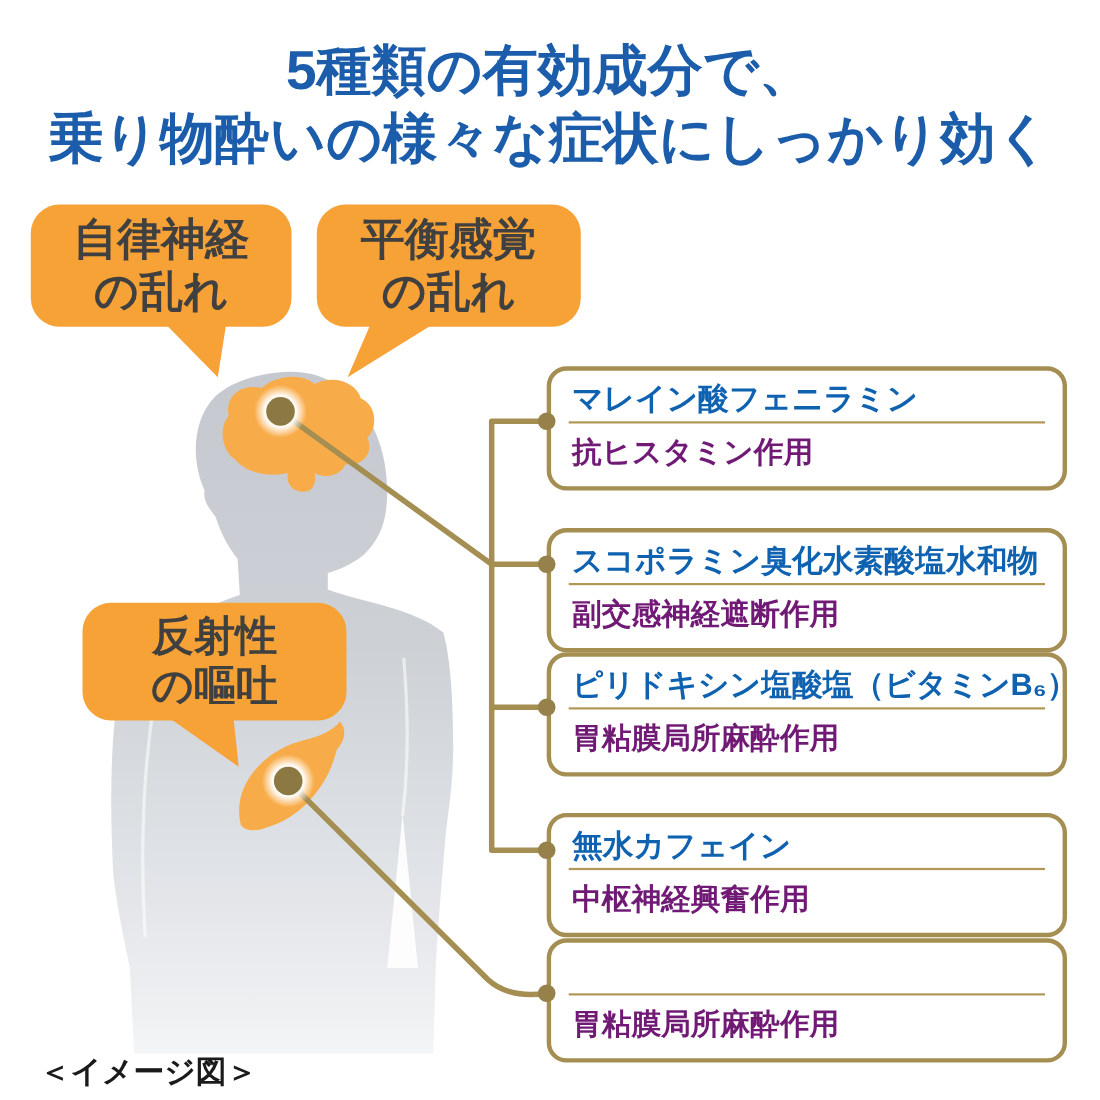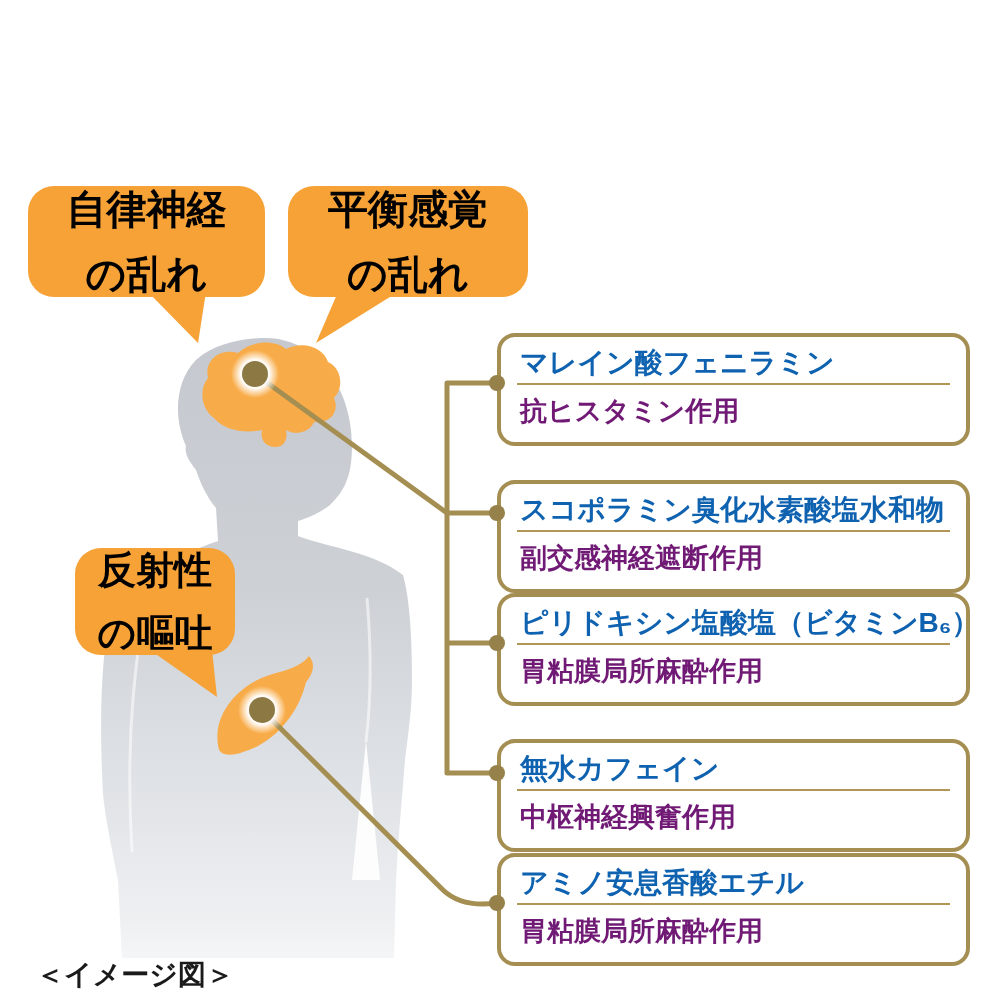--- a/index.html
+++ b/index.html
@@ -6,26 +6,26 @@
   #canvas{position:relative;width:1000px;height:1000px;background:#ffffff;overflow:hidden;
           font-family:"Liberation Sans","DejaVu Sans",sans-serif;}
   .layer{position:absolute;left:0;top:0;width:1000px;height:1000px;}
   svg{display:block;}
 
   
   .headline{position:absolute;left:0;top:33px;width:1000px;text-align:center;
             color:#1b5dab;font-weight:900;font-size:50px;line-height:1.24;letter-spacing:0;}
 
   
-  .bubble{position:absolute;background:#f6a237;border-radius:26px;color:#000000;
+  .bubble{position:absolute;background:#f6a237;border-radius:26px;color:#404040;
           font-weight:900;text-align:center;display:flex;flex-direction:column;
-          justify-content:space-between;line-height:1.16;z-index:2;}
+          justify-content:center;line-height:1.16;z-index:2;}
   .bubble-1{left:28px;top:186px;width:237px;height:111px;font-size:40px;}
   .bubble-2{left:288px;top:186px;width:240px;height:111px;font-size:40px;}
-  .bubble-3{left:75px;top:548px;width:160px;height:107px;font-size:38px;}
+  .bubble-3{left:75px;top:548px;width:240px;height:107px;font-size:38px;}
 
   
   .ingredient-box{position:absolute;left:497px;width:473px;height:113px;background:#ffffff;
                   border:4px solid #a58e52;border-radius:18px;box-sizing:border-box;z-index:2;}
   .ib-1{top:333px;} .ib-2{top:480px;text-decoration:underline;} .ib-3{top:593px;} .ib-4{top:739px;} .ib-5{top:853px;}
   .ingredient-name{position:absolute;left:19px;top:7px;right:10px;font-size:28px;
                    font-weight:800;color:#0f62b0;white-space:nowrap;}
   .ingredient-rule{position:absolute;left:16px;right:16px;top:46px;height:2px;background:#b09756;}
   .ingredient-action{position:absolute;left:19px;top:56px;right:10px;font-size:27px;
                      font-weight:800;color:#701a75;white-space:nowrap;}
@@ -97,20 +97,24 @@
 
     <path fill="#f8ac49" d="
       M 219 750
       C 210 714 240 682 276 673
       C 292 669 303 664 309 656
       C 316 664 313 674 306 682
       C 298 716 272 744 243 752
       C 233 756 223 756 219 750 Z"></path>
   </svg>
 
+  <div class="headline">
+    <div>5種類の有効成分で、</div>
+    <div>乗り物酔いの様々な症状にしっかり効く</div>
+  </div>
 
   <div class="bubble bubble-1">
     <span>自律神経</span>
     <span>の乱れ</span>
   </div>
   <div class="bubble bubble-2">
     <span>平衡感覚</span>
     <span>の乱れ</span>
   </div>
   <div class="bubble bubble-3">
@@ -132,21 +136,20 @@
     <div class="ingredient-name">ピリドキシン塩酸塩（ビタミンB₆）</div>
     <div class="ingredient-rule"></div>
     <div class="ingredient-action">胃粘膜局所麻酔作用</div>
   </div>
   <div class="ingredient-box ib-4">
     <div class="ingredient-name">無水カフェイン</div>
     <div class="ingredient-rule"></div>
     <div class="ingredient-action">中枢神経興奮作用</div>
   </div>
   <div class="ingredient-box ib-5">
-    <div class="ingredient-name">アミノ安息香酸エチル</div>
     <div class="ingredient-rule"></div>
     <div class="ingredient-action">胃粘膜局所麻酔作用</div>
   </div>
 
   <svg class="layer over" viewBox="0 0 1000 1000">
 
     <polygon fill="#f6a237" points="148,292 206,292 198,343"></polygon>
     <polygon fill="#f6a237" points="338,292 398,292 316,343"></polygon>
     <polygon fill="#f6a237" points="150,650 212,650 217,697"></polygon>
 

